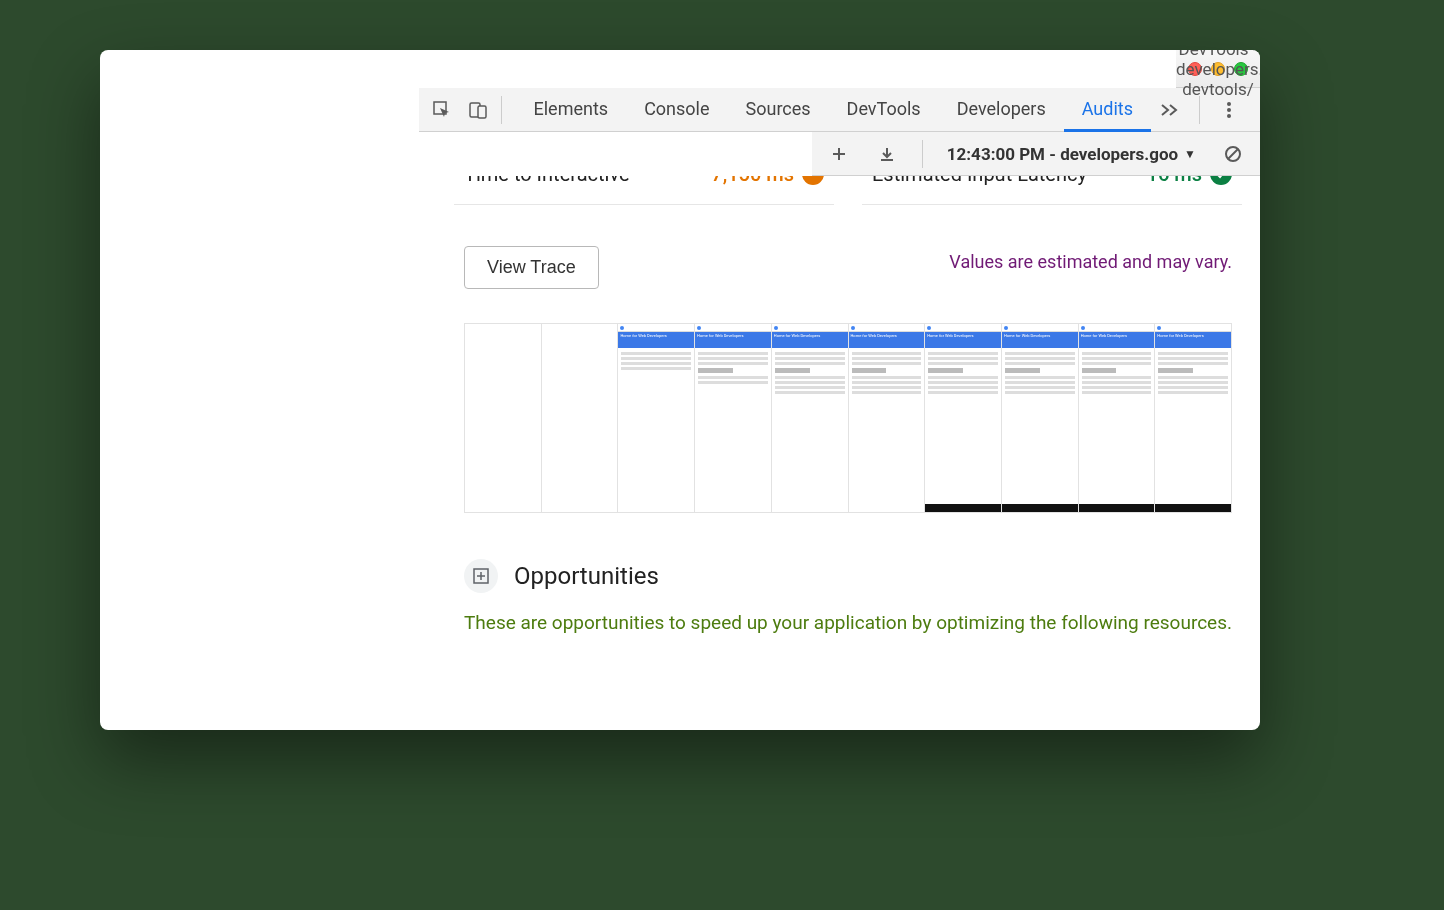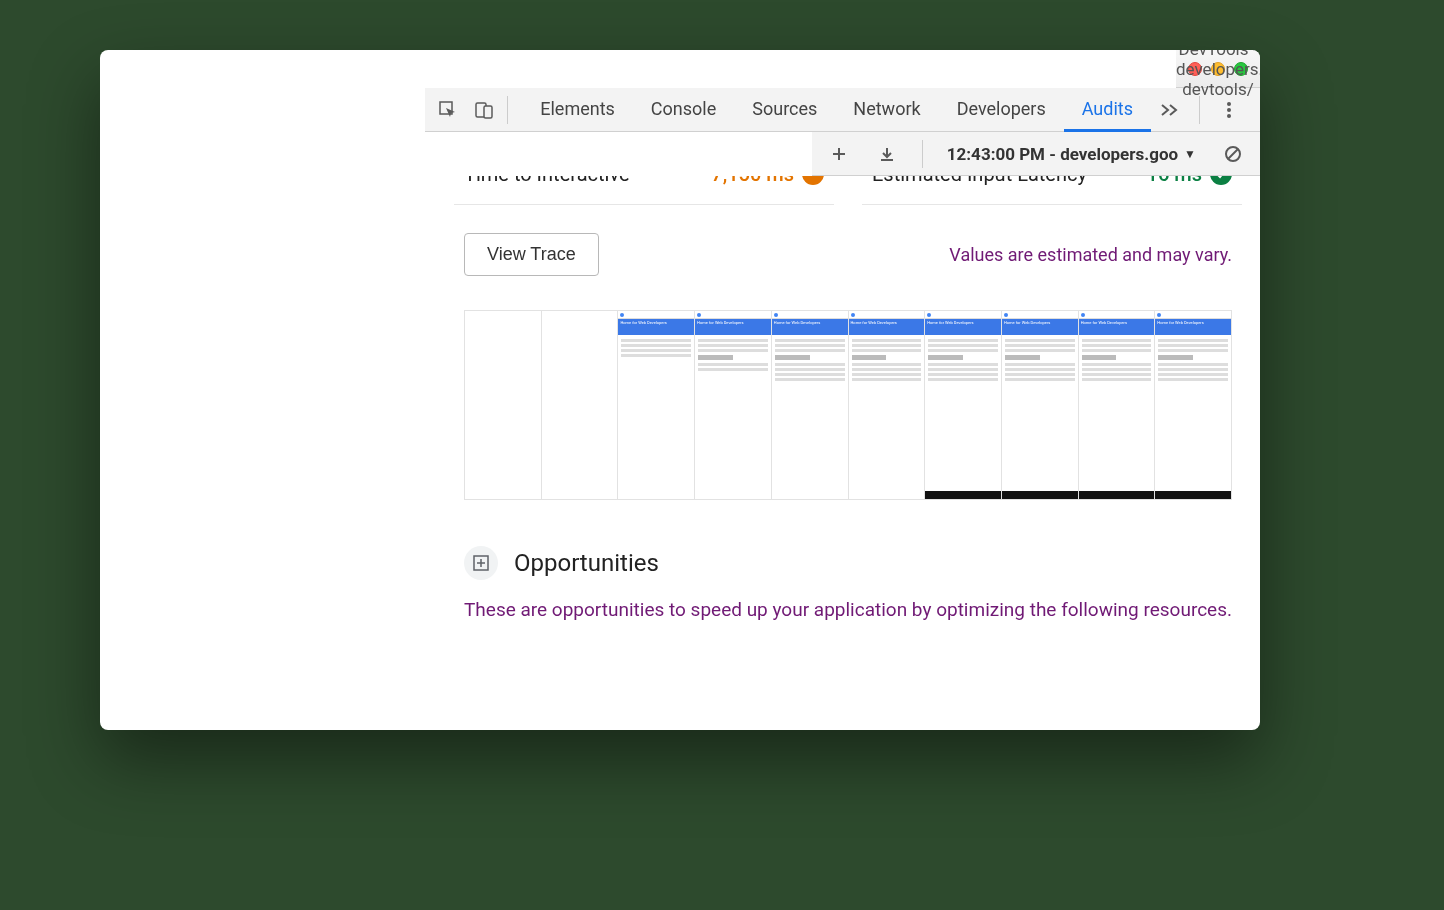--- a/index.html
+++ b/index.html
@@ -140,20 +140,21 @@
     padding: 0 10px;
   }
   .btn-outline {
     border:1px solid #b8b8b8;
     background:#fff;
     border-radius:4px;
     padding: 10px 22px;
     font-size:18px;
     color:#333;
     cursor:pointer;
+    margin-top:13px;
   }
   .disclaimer { font-size:18px; color:#701a75;}
 
   .filmstrip {
     margin: 34px 10px 0 10px;
     height: 190px;
     border:1px solid #e2e2e2;
     display:flex;
   }
   .frame {
@@ -189,21 +190,21 @@
   }
   .opps-head { display:flex; align-items:center; gap:16px; }
   .opps-icon {
     width:34px; height:34px;
     background:#f1f3f4;
     border-radius:50%;
     display:flex; align-items:center; justify-content:center;
     color:#5f6368;
   }
   .opps-title { font-size:24px; font-weight:400; color:#222;}
-  .opps-desc { margin-top:18px; font-size:19px; color:#701a75;}
+  .opps-desc { margin-top:18px; font-size:19px; color:#4d7c0f;}
 
   svg { display:block; }
 </style>
 </head>
 <body>
 
 <div class="window">
 
   <div class="titlebar">
     <div class="traffic">
@@ -225,21 +226,21 @@
       <svg width="20" height="20" viewBox="0 0 20 20">
           <rect x="2" y="3" width="10" height="14" rx="1.5" fill="none" stroke="#5a5a5a" stroke-width="1.5"></rect>
           <rect x="10" y="6" width="8" height="12" rx="1.5" fill="#f3f3f3" stroke="#5a5a5a" stroke-width="1.5"></rect>
         </svg>
     </div>
     <div class="tb-sep"></div>
     <div class="tabs">
       <div class="tab">Elements</div>
       <div class="tab">Console</div>
       <div class="tab">Sources</div>
-      <div class="tab">Network</div>
+      <div class="tab">DevTools</div>
       <div class="tab">Developers</div>
       <div class="tab active">Audits</div>
     </div>
     <div class="tb-right">
       <div class="tb-icon">
         <svg width="20" height="14" viewBox="0 0 20 14">
             <path d="M2 2 L8 7 L2 12 M10 2 L16 7 L10 12" fill="none" stroke="#5a5a5a" stroke-width="2"></path>
           </svg>
       </div>
       <div class="tb-sep"></div>

